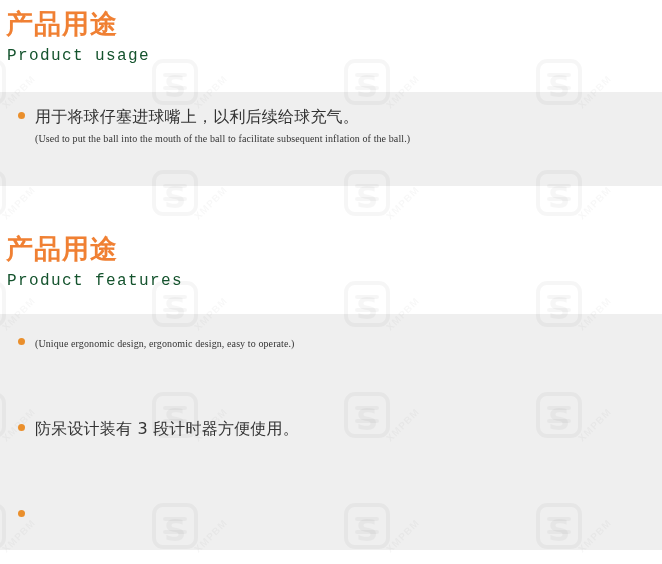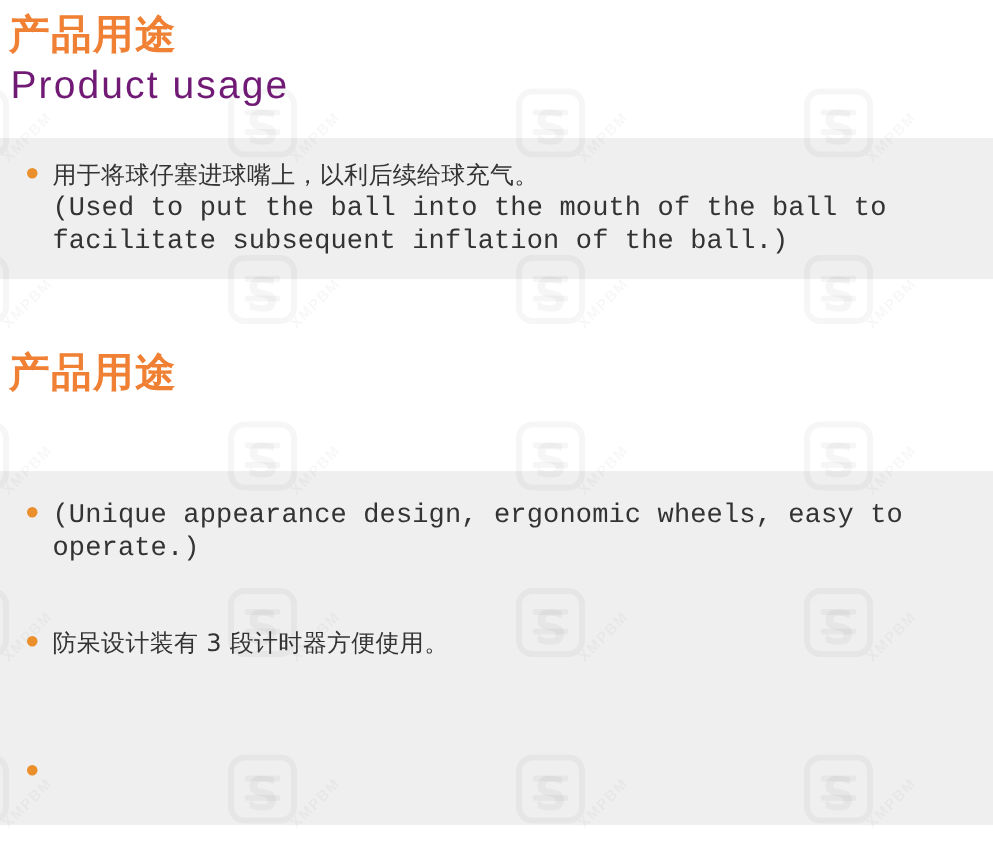--- a/index.html
+++ b/index.html
@@ -109,24 +109,24 @@
     font-family: "DejaVu Sans", sans-serif;
     font-size: 27px;
     font-weight: bold;
     color: #f08033;
     letter-spacing: 1px;
     line-height: 32px;
     margin: 0;
     white-space: nowrap;
   }
   .head-en {
-    font-family: Liberation Sans, sans-serif;
-    font-size: 26px;
+    font-family: Liberation Mono, monospace;
+    font-size: 16px;
     font-weight: normal;
-    color: #701a75;
+    color: #14532d;
     letter-spacing: 1.4px;
     line-height: 26px;
     margin: 3px 0 0 1px;
     white-space: nowrap;
   }
 
   .bullet-item {
     position: absolute;
     left: 18px;
     width: 624px;
@@ -150,22 +150,22 @@
   }
   .line-cn {
     font-family: "DejaVu Sans", sans-serif;
     font-size: 16px;
     color: #333333;
     line-height: 21px;
     letter-spacing: 0.2px;
     margin: 0;
   }
   .line-en {
-    font-family: Liberation Mono, monospace;
-    font-size: 18px;
+    font-family: Liberation Serif, serif;
+    font-size: 10px;
     color: #333333;
     line-height: 22px;
     letter-spacing: 0.1px;
     margin: 1px 0 0 0;
   }
 </style>
 </head>
 <body>
 
 <div class="band" id="band-usage"></div>
@@ -298,26 +298,27 @@
   <div class="bullet-item" id="item-usage-0">
     <span class="bullet-dot"></span>
     <div class="bullet-body">
       <p class="line-cn">用于将球仔塞进球嘴上，以利后续给球充气。</p>
       <p class="line-en">(Used to put the ball into the mouth of the ball to facilitate subsequent inflation of the ball.)</p>
     </div>
   </div>
 
   <div class="section-head" id="head-features">
     <div class="head-cn">产品用途</div>
+    <div class="head-en">Product features</div>
   </div>
 
   <div class="bullet-item" id="item-feature-0">
     <span class="bullet-dot"></span>
     <div class="bullet-body">
-      <p class="line-en">(Unique appearance design, ergonomic wheels, easy to operate.)</p>
+      <p class="line-en">(Unique ergonomic design, ergonomic design, easy to operate.)</p>
     </div>
   </div>
 
   <div class="bullet-item" id="item-feature-1">
     <span class="bullet-dot"></span>
     <div class="bullet-body">
       <p class="line-cn">防呆设计装有 3 段计时器方便使用。</p>
     </div>
   </div>
 

